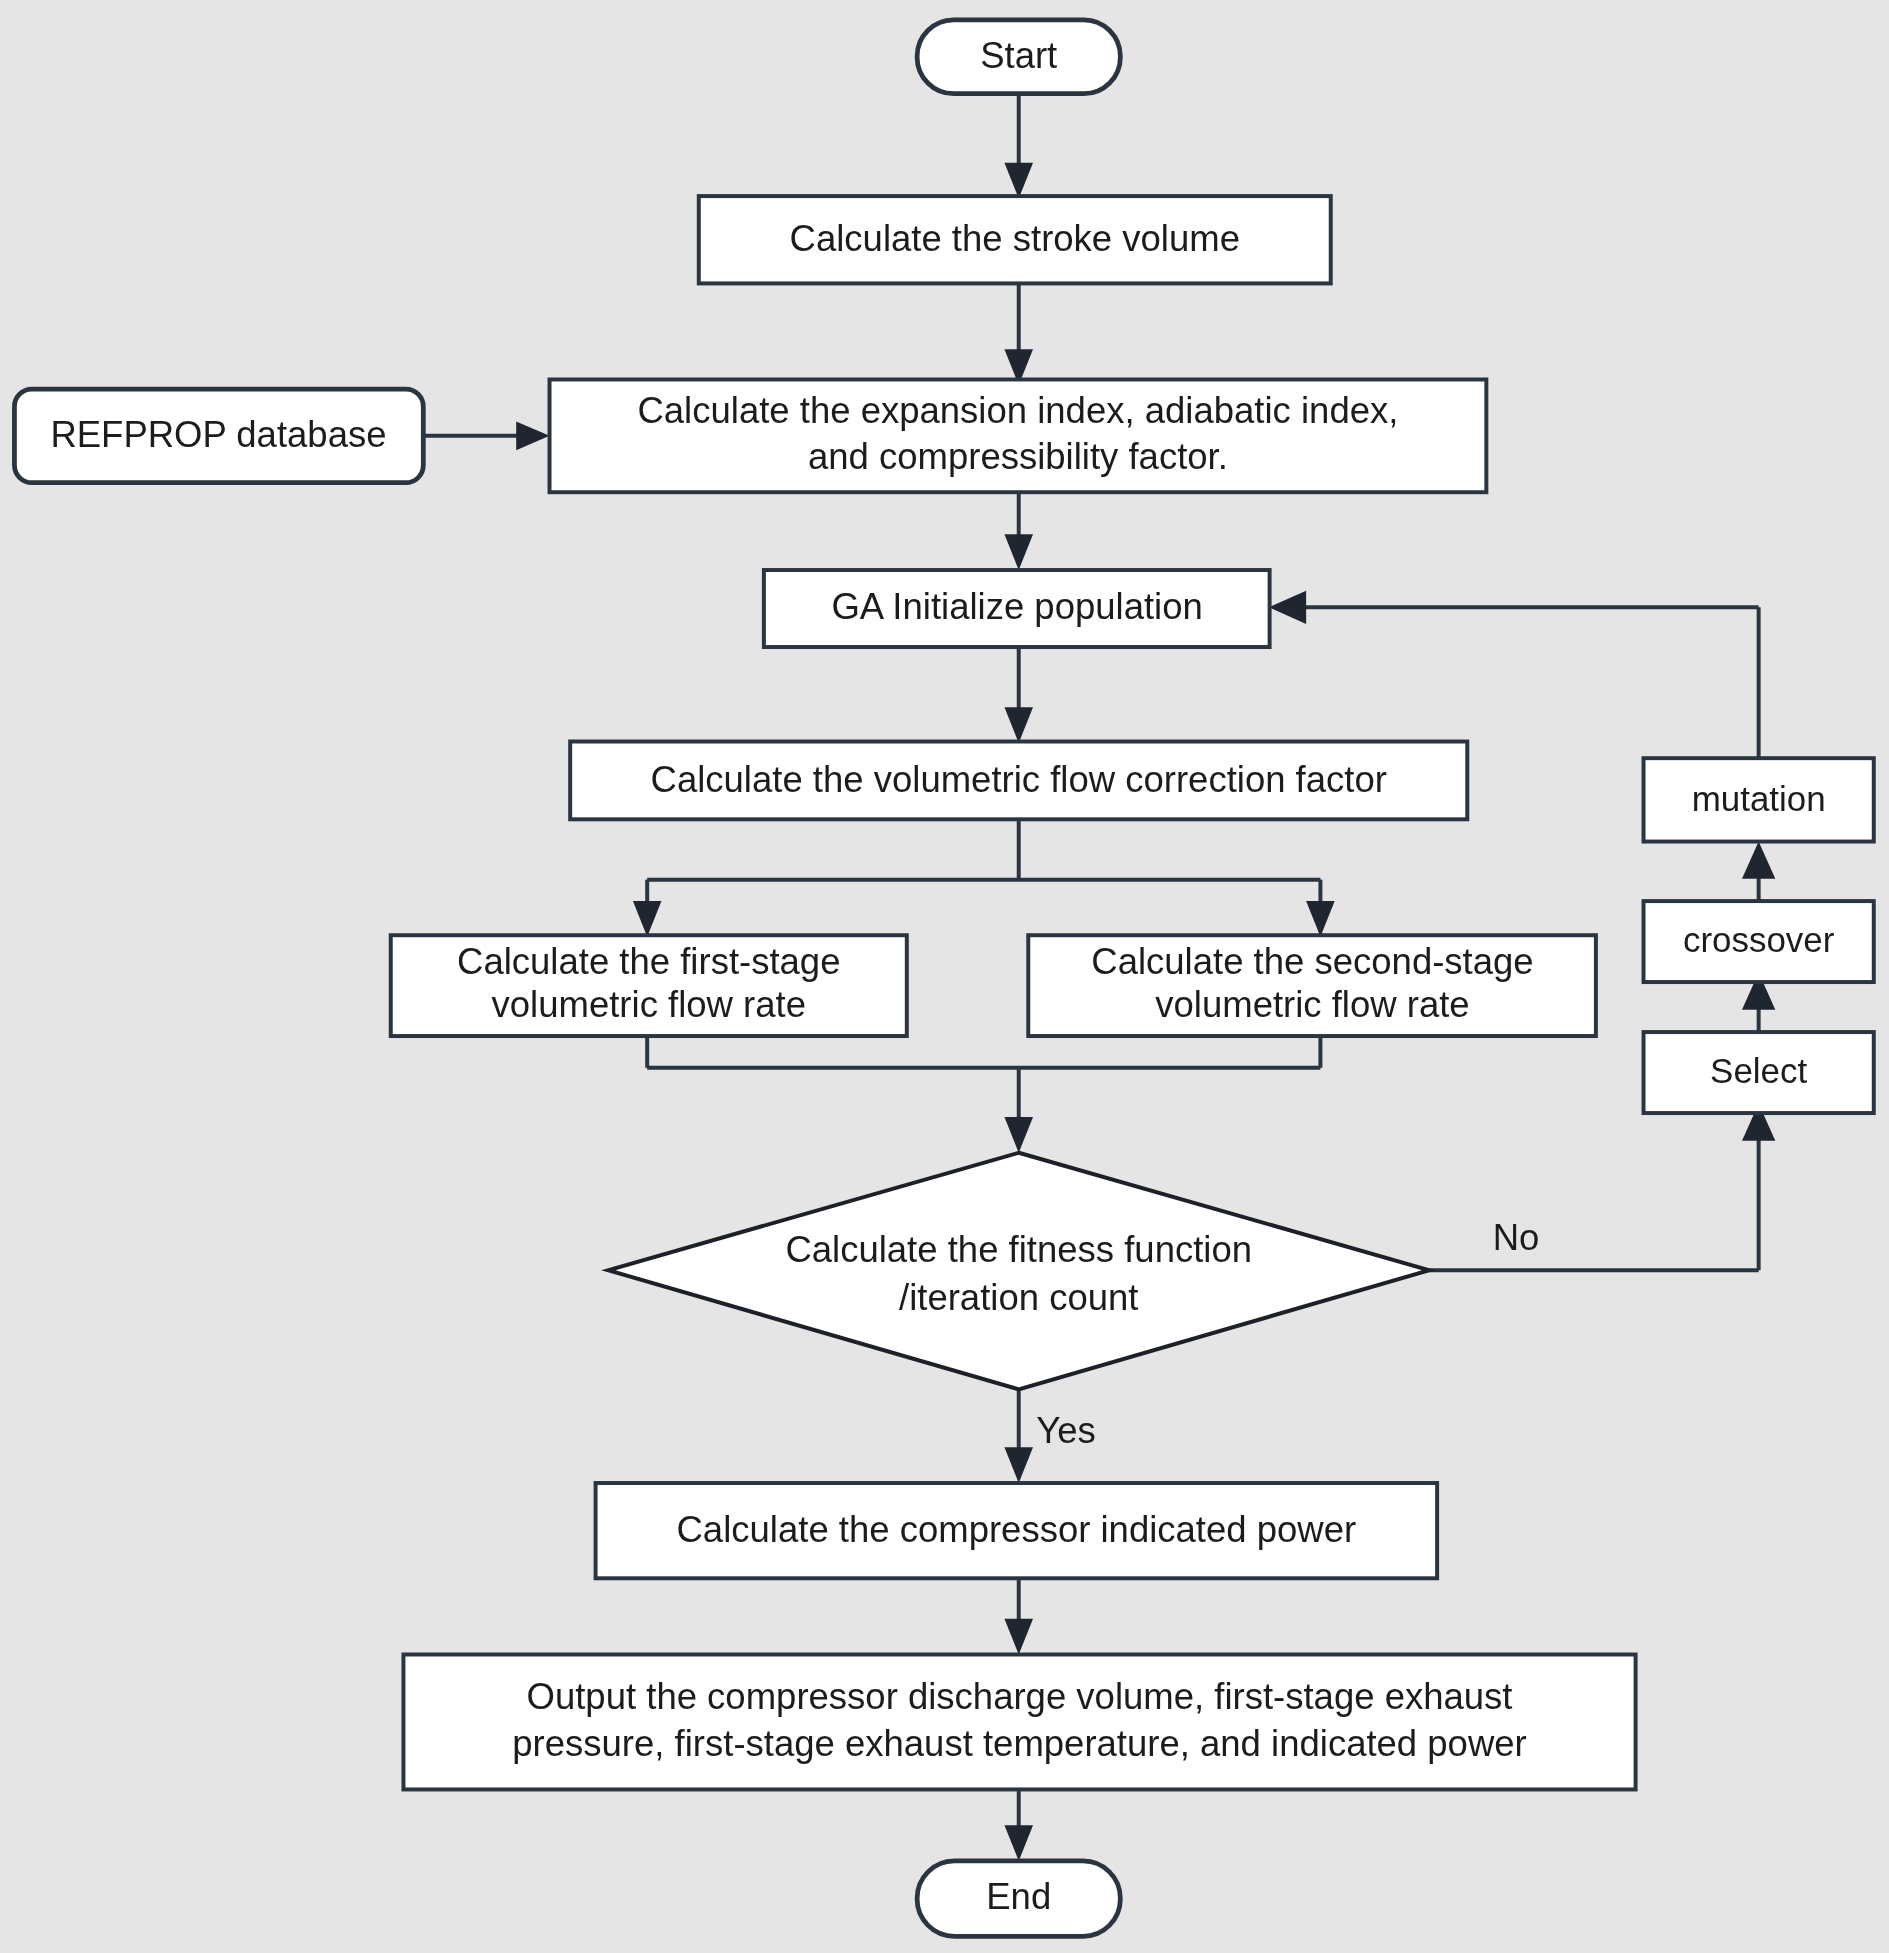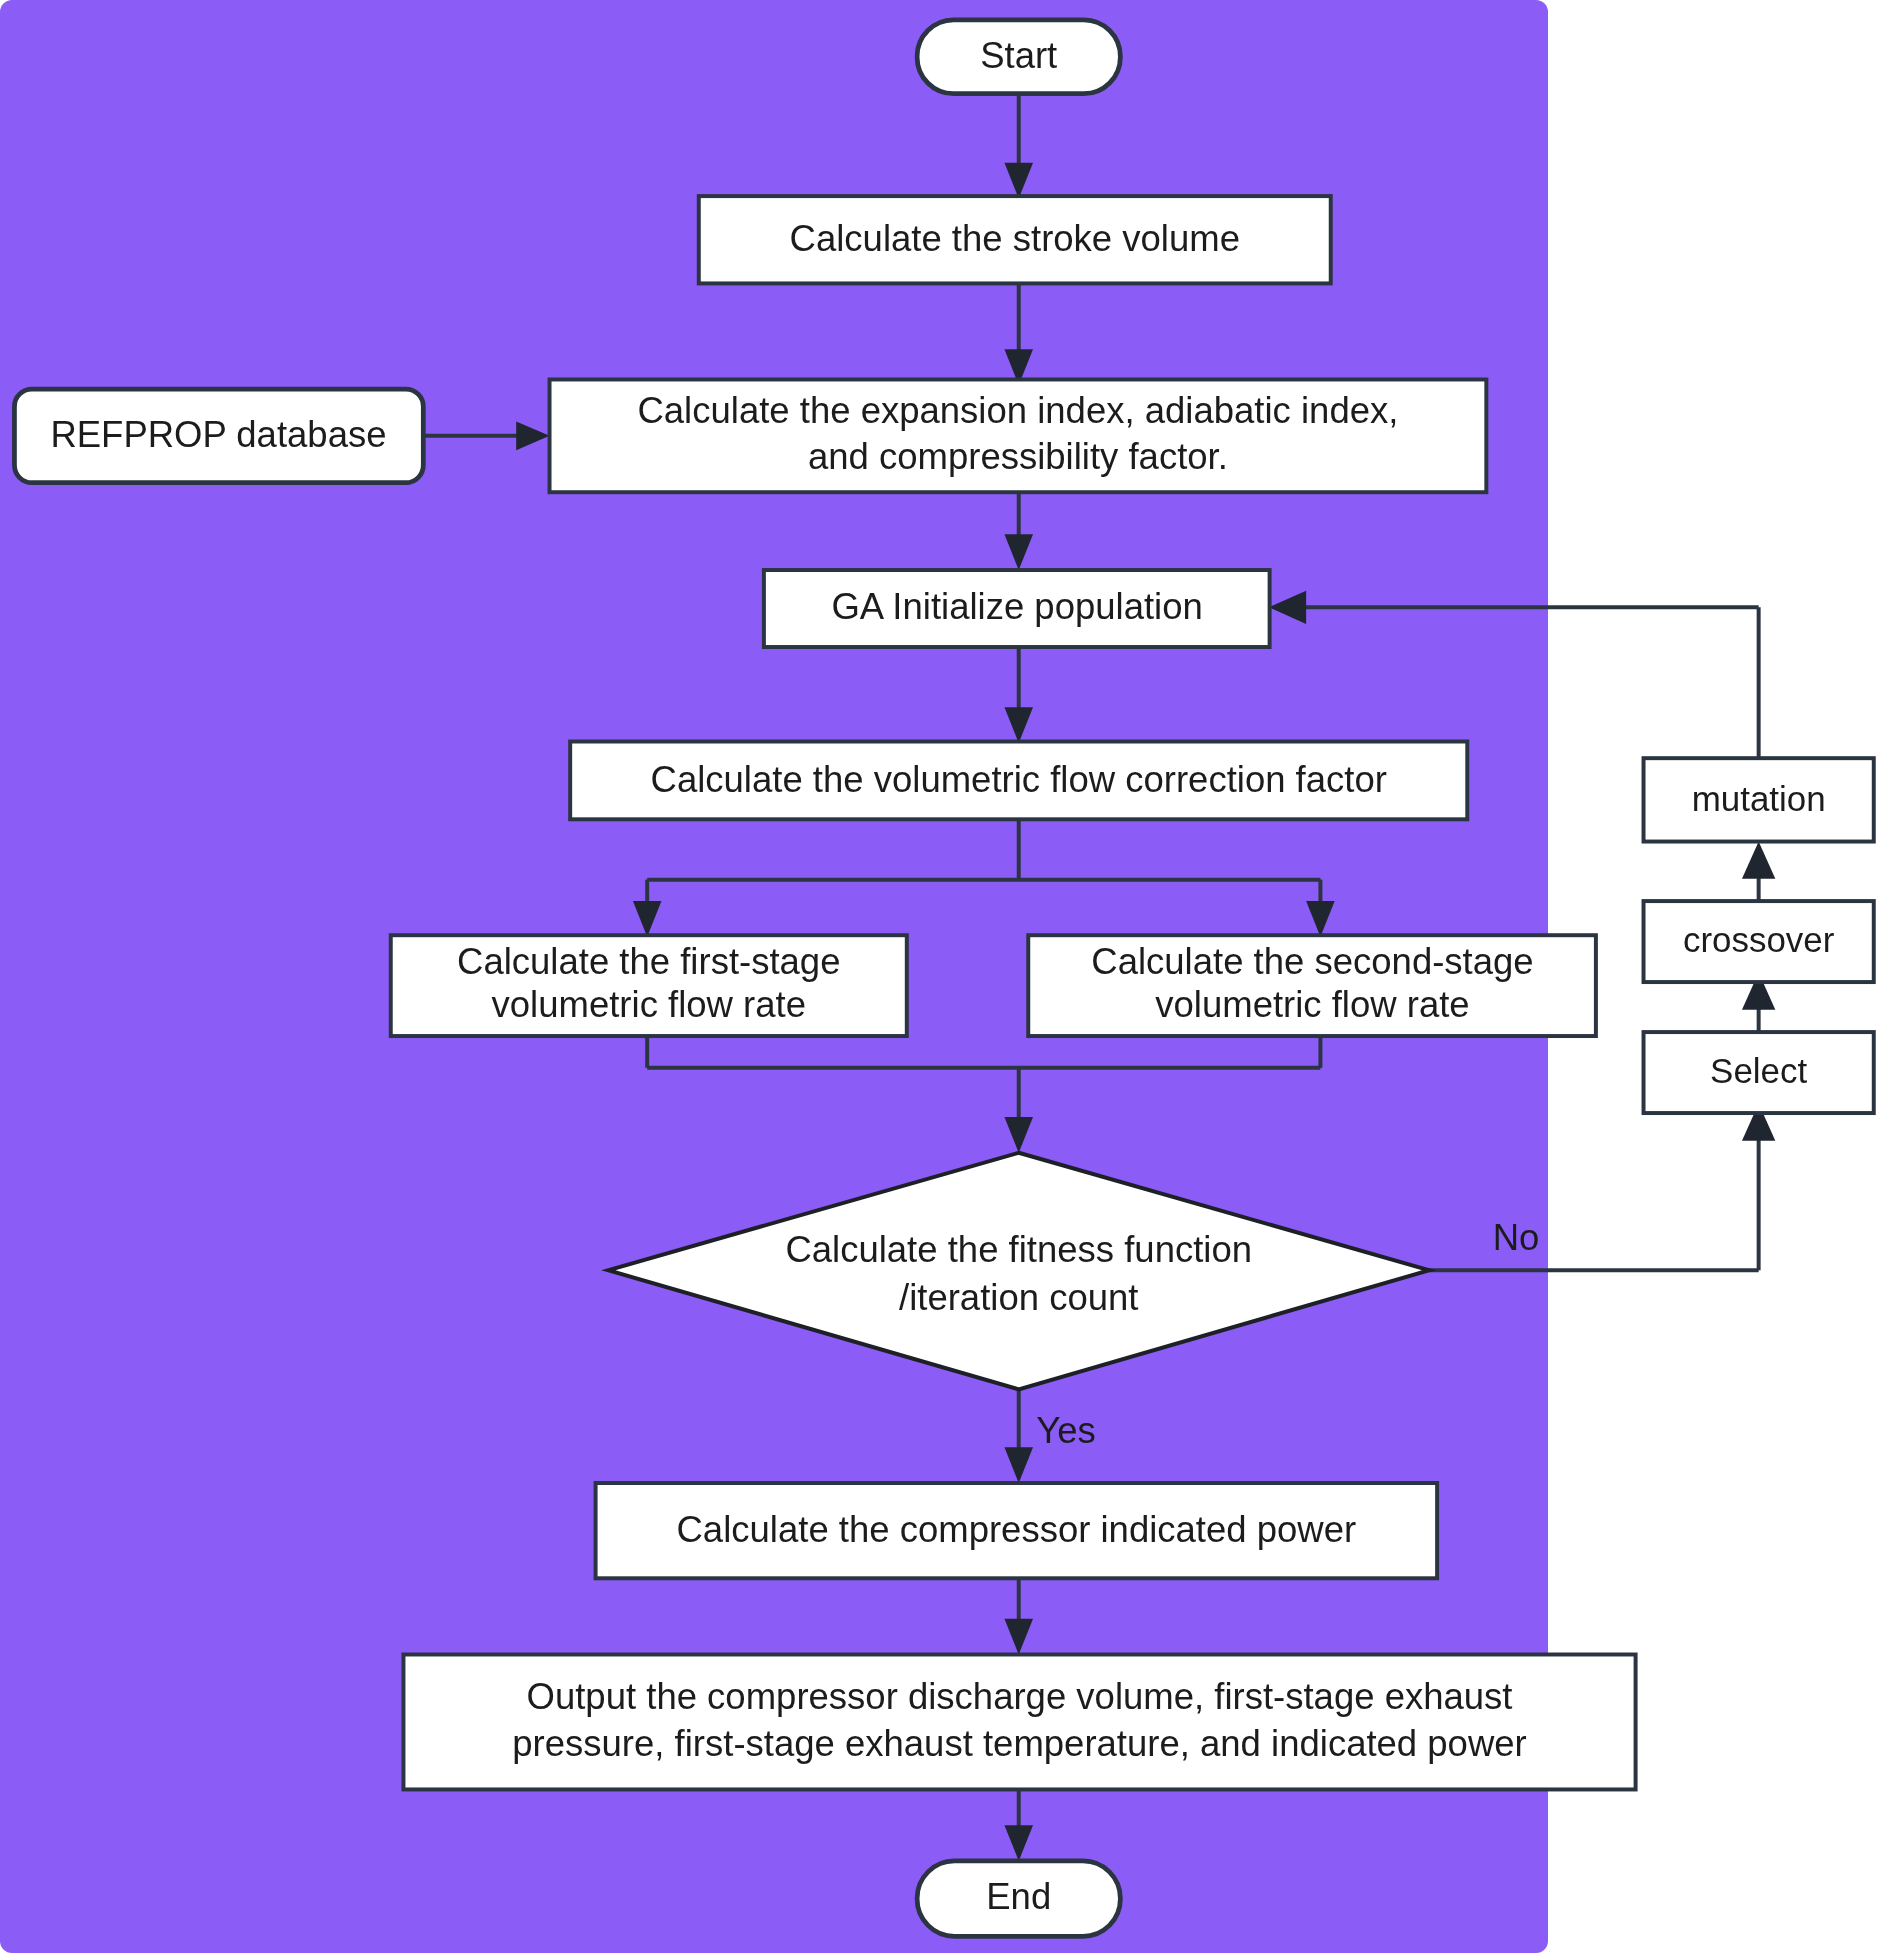--- a/index.html
+++ b/index.html
@@ -3,25 +3,24 @@
 <meta charset="utf-8">
 <title>Flowchart</title>
 <style>
   html, body {
     margin: 0;
     padding: 0;
     background: #ffffff;
   }
   #canvas {
     position: relative;
-    width: 1548px;
+    width: 1889px;
     height: 1953px;
-    background: #8b5cf6;
-    font-family: "Liberation Sans", sans-serif;
-    border-radius: 12px;
+    background: #e5e5e5;
+    font-family: "Liberation Sans", sans-serif;
   }
   svg.flow {
     display: block;
     width: 1889px;
     height: 1953px;
   }
   .node-rect {
     fill: #ffffff;
     stroke: #2b3441;
     stroke-width: 5;

